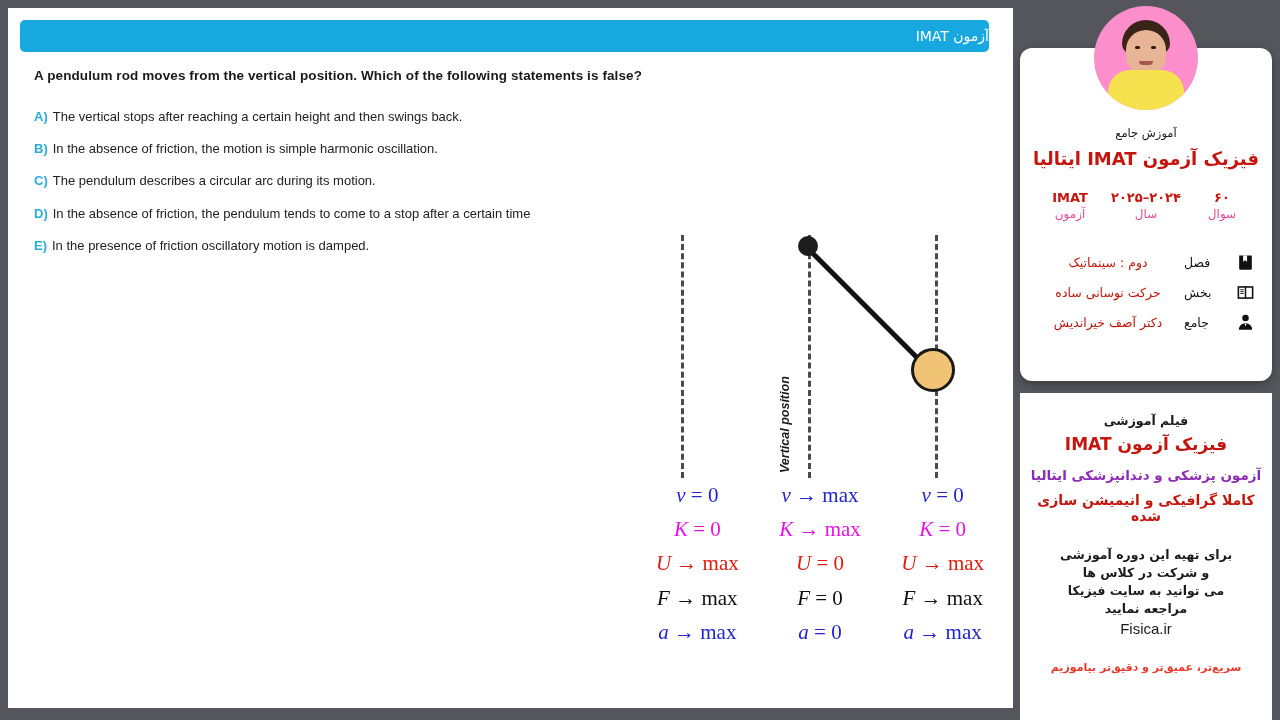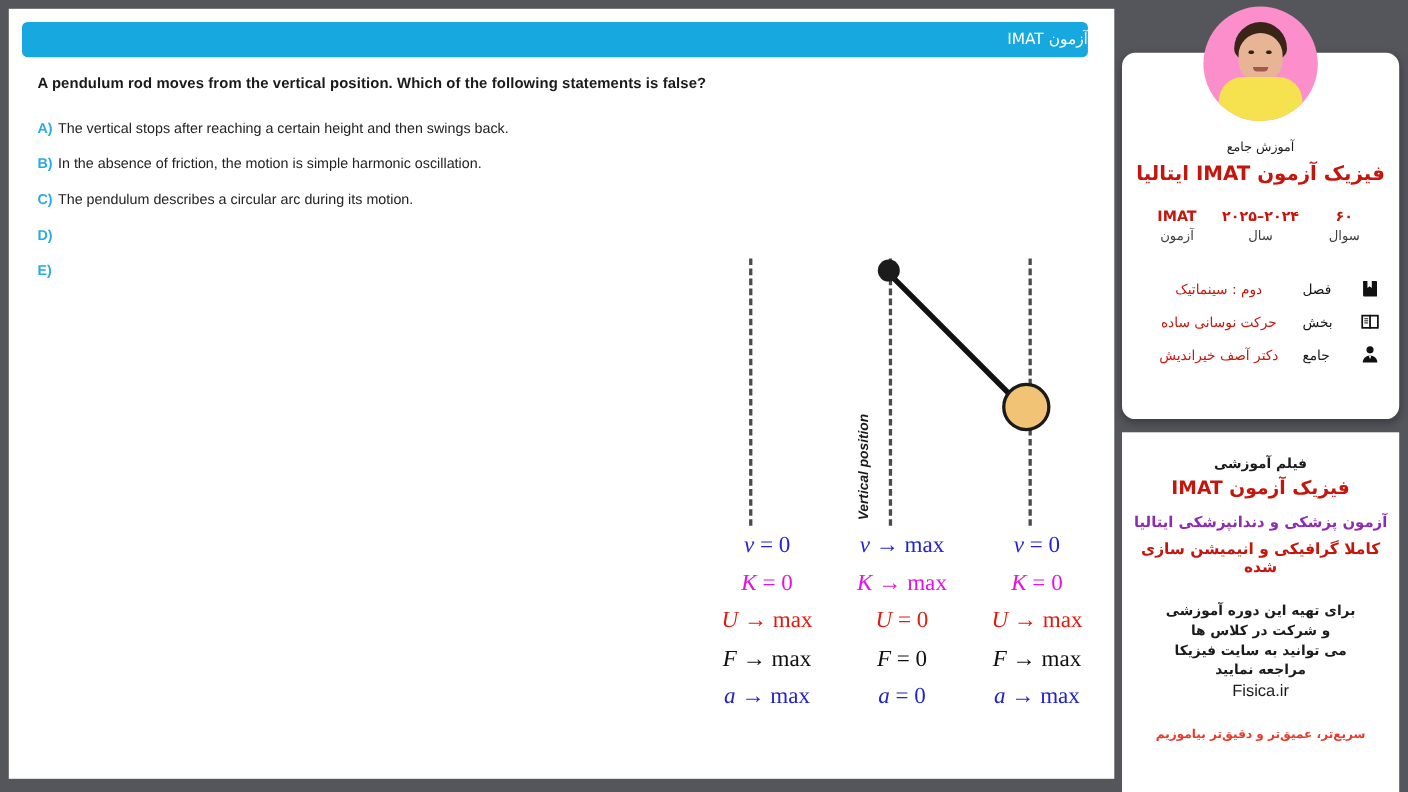--- a/index.html
+++ b/index.html
@@ -119,21 +119,21 @@
   #card1 .head{
     margin-top:8px;text-align:center;font-size:18px;font-weight:bold;color:#c5160d;
     direction:rtl;font-family:"DejaVu Sans",sans-serif;
   }
 
   #meta{
     display:flex;margin-top:20px;padding:0 12px;direction:rtl;
   }
   #meta .m{flex:1 1 0;text-align:center;font-family:"DejaVu Sans",sans-serif;}
   #meta .mv{font-size:13px;font-weight:bold;color:#c5160d;line-height:17px;}
-  #meta .ml{font-size:12px;color:#404040;line-height:17px;}
+  #meta .ml{font-size:12px;color:#ec4899;line-height:17px;}
 
   #rows{margin-top:24px;padding:0 12px;}
   .mrow{display:flex;align-items:center;direction:rtl;height:30px;}
   .mrow .ic{flex:0 0 30px;display:flex;justify-content:center;align-items:center;}
   .mrow .lb{flex:0 0 46px;font-size:12.5px;color:#141414;text-align:left;
             font-family:"DejaVu Sans",sans-serif;}
   .mrow .vl{flex:1 1 auto;font-size:12.5px;color:#c5160d;text-align:center;
             font-family:"DejaVu Sans",sans-serif;}
 
   #panel2{
@@ -169,23 +169,25 @@
     <div class="opt">
       <span class="ltr">B)</span>
       <span class="txt">In the absence of friction, the motion is simple harmonic oscillation.</span>
     </div>
     <div class="opt">
       <span class="ltr">C)</span>
       <span class="txt">The pendulum describes a circular arc during its motion.</span>
     </div>
     <div class="opt">
       <span class="ltr">D)</span>
+      <span class="txt">In the absence of friction, the pendulum tends to come to a stop after a certain time</span>
     </div>
     <div class="opt">
       <span class="ltr">E)</span>
+      <span class="txt">In the presence of friction oscillatory motion is damped.</span>
     </div>
   </div>
 
   <div id="figure">
     <div class="dash" id="dash-left"></div>
     <div class="dash" id="dash-mid"></div>
     <div class="dash" id="dash-right"></div>
     <div id="rod"></div>
     <div id="pivot"></div>
     <div id="bob"></div>

